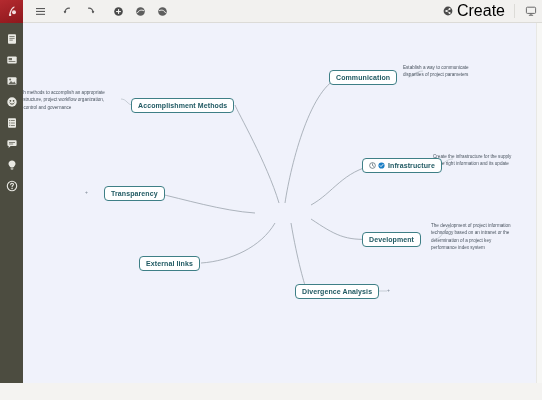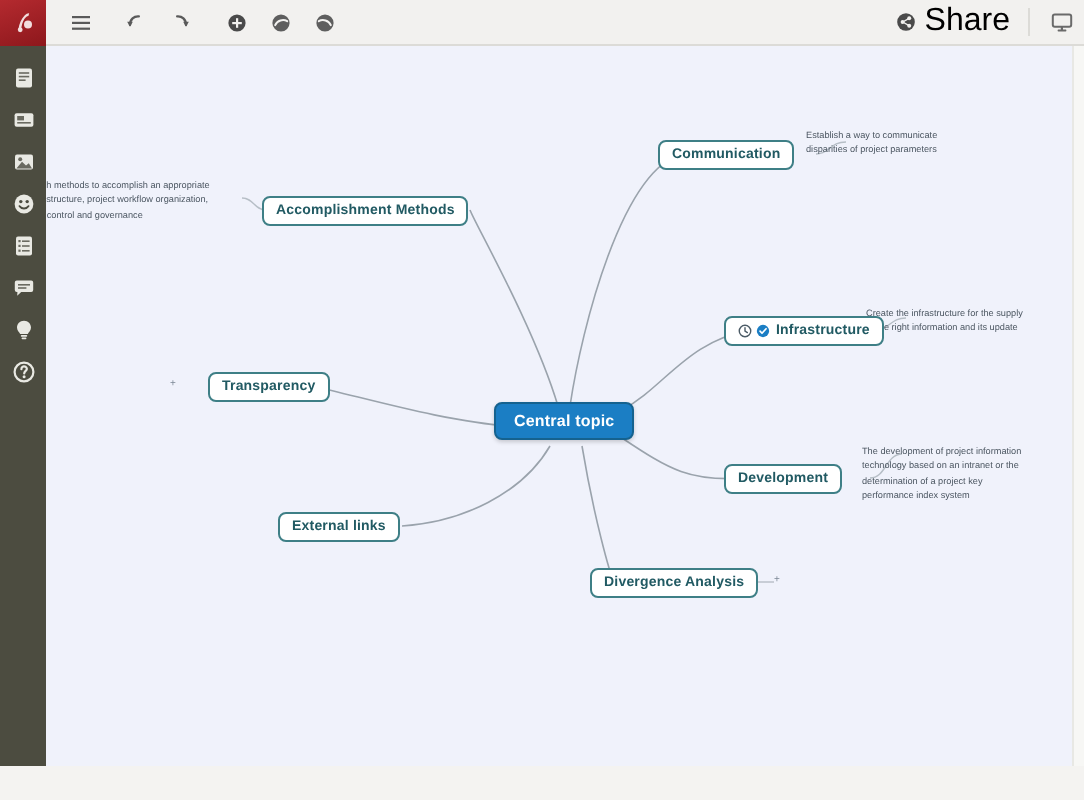--- a/index.html
+++ b/index.html
@@ -249,21 +249,21 @@
     <div class="tb-spacer"></div>
 
     <div id="share-group">
       <svg width="10" height="10" viewBox="0 0 10 10">
         <circle cx="5" cy="5" r="4.4" fill="#4a4a4a"></circle>
         <circle cx="6.6" cy="3.1" r="1.0" fill="#f2f1ef"></circle>
         <circle cx="6.6" cy="6.9" r="1.0" fill="#f2f1ef"></circle>
         <circle cx="3.3" cy="5.0" r="1.0" fill="#f2f1ef"></circle>
         <path d="M3.4 5 L6.5 3.2 M3.4 5 L6.5 6.8" stroke="#f2f1ef" stroke-width=".7"></path>
       </svg>
-      <span>Share</span>
+      <span>Create</span>
     </div>
 
     <div id="toolbar-divider"></div>
 
     <div class="tb-btn" title="Presentation">
       <svg width="12" height="12" viewBox="0 0 12 12">
         <rect x="1.4" y="2.2" width="9.2" height="6.2" rx="1" fill="none" stroke="#6a6a6a" stroke-width="1.0"></rect>
         <rect x="5.4" y="8.4" width="1.1" height="1.6" fill="#6a6a6a"></rect>
         <rect x="3.8" y="9.8" width="4.4" height="1.0" rx=".4" fill="#6a6a6a"></rect>
       </svg>
@@ -367,23 +367,20 @@
         <path d="M385 54 C392 54 392 48 400 48"></path>
         <path d="M110 82 C104 82 104 76 98 76"></path>
         <path d="M414 142 C422 142 422 136 430 136"></path>
         <path d="M412 216 C420 216 420 204 428 204"></path>
 
         <path d="M104 170 L92 170"></path>
         <path d="M350 268 L364 268"></path>
       </g>
     </svg>
 
-    <div id="node-central" style="left:224px; top:178px;">
-      <span class="node-label">Central topic</span>
-    </div>
 
     <div class="node" style="left:306px; top:47px;">
       <span class="node-label">Communication</span>
     </div>
 
     <div class="node" style="left:108px; top:75px;">
       <span class="node-label">Accomplishment Methods</span>
     </div>
 
     <div class="node" style="left:339px; top:135px;">

